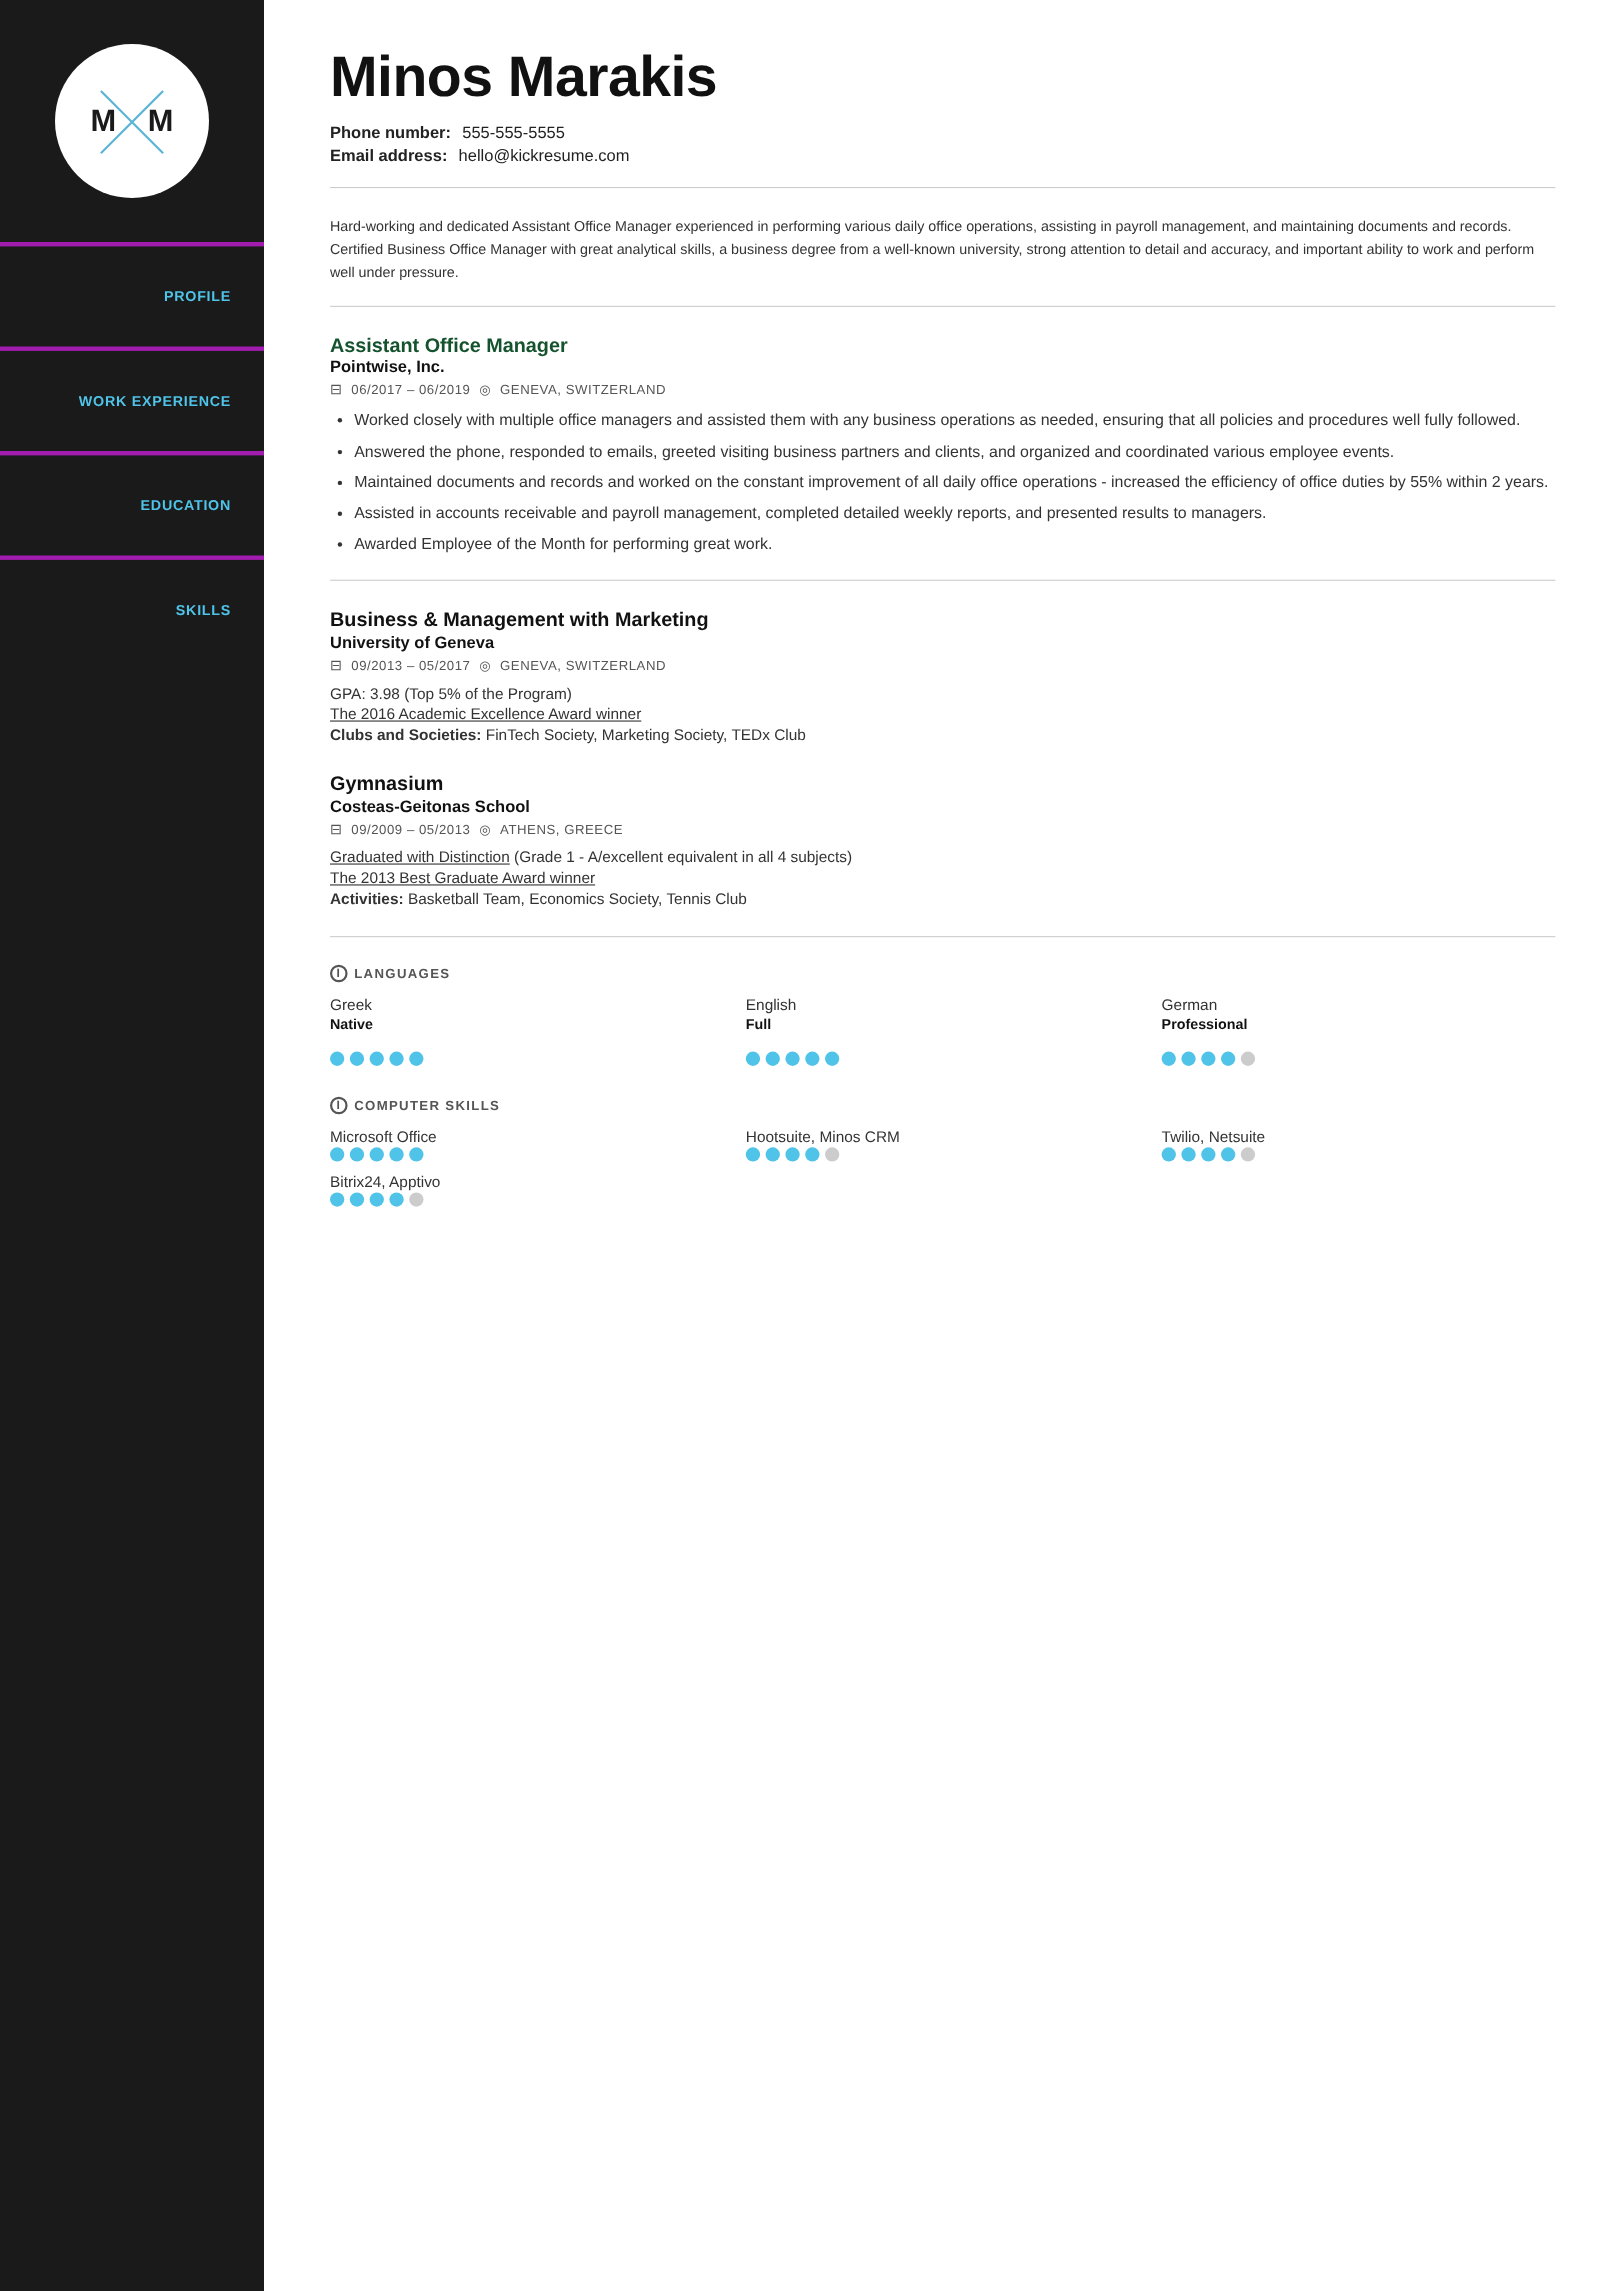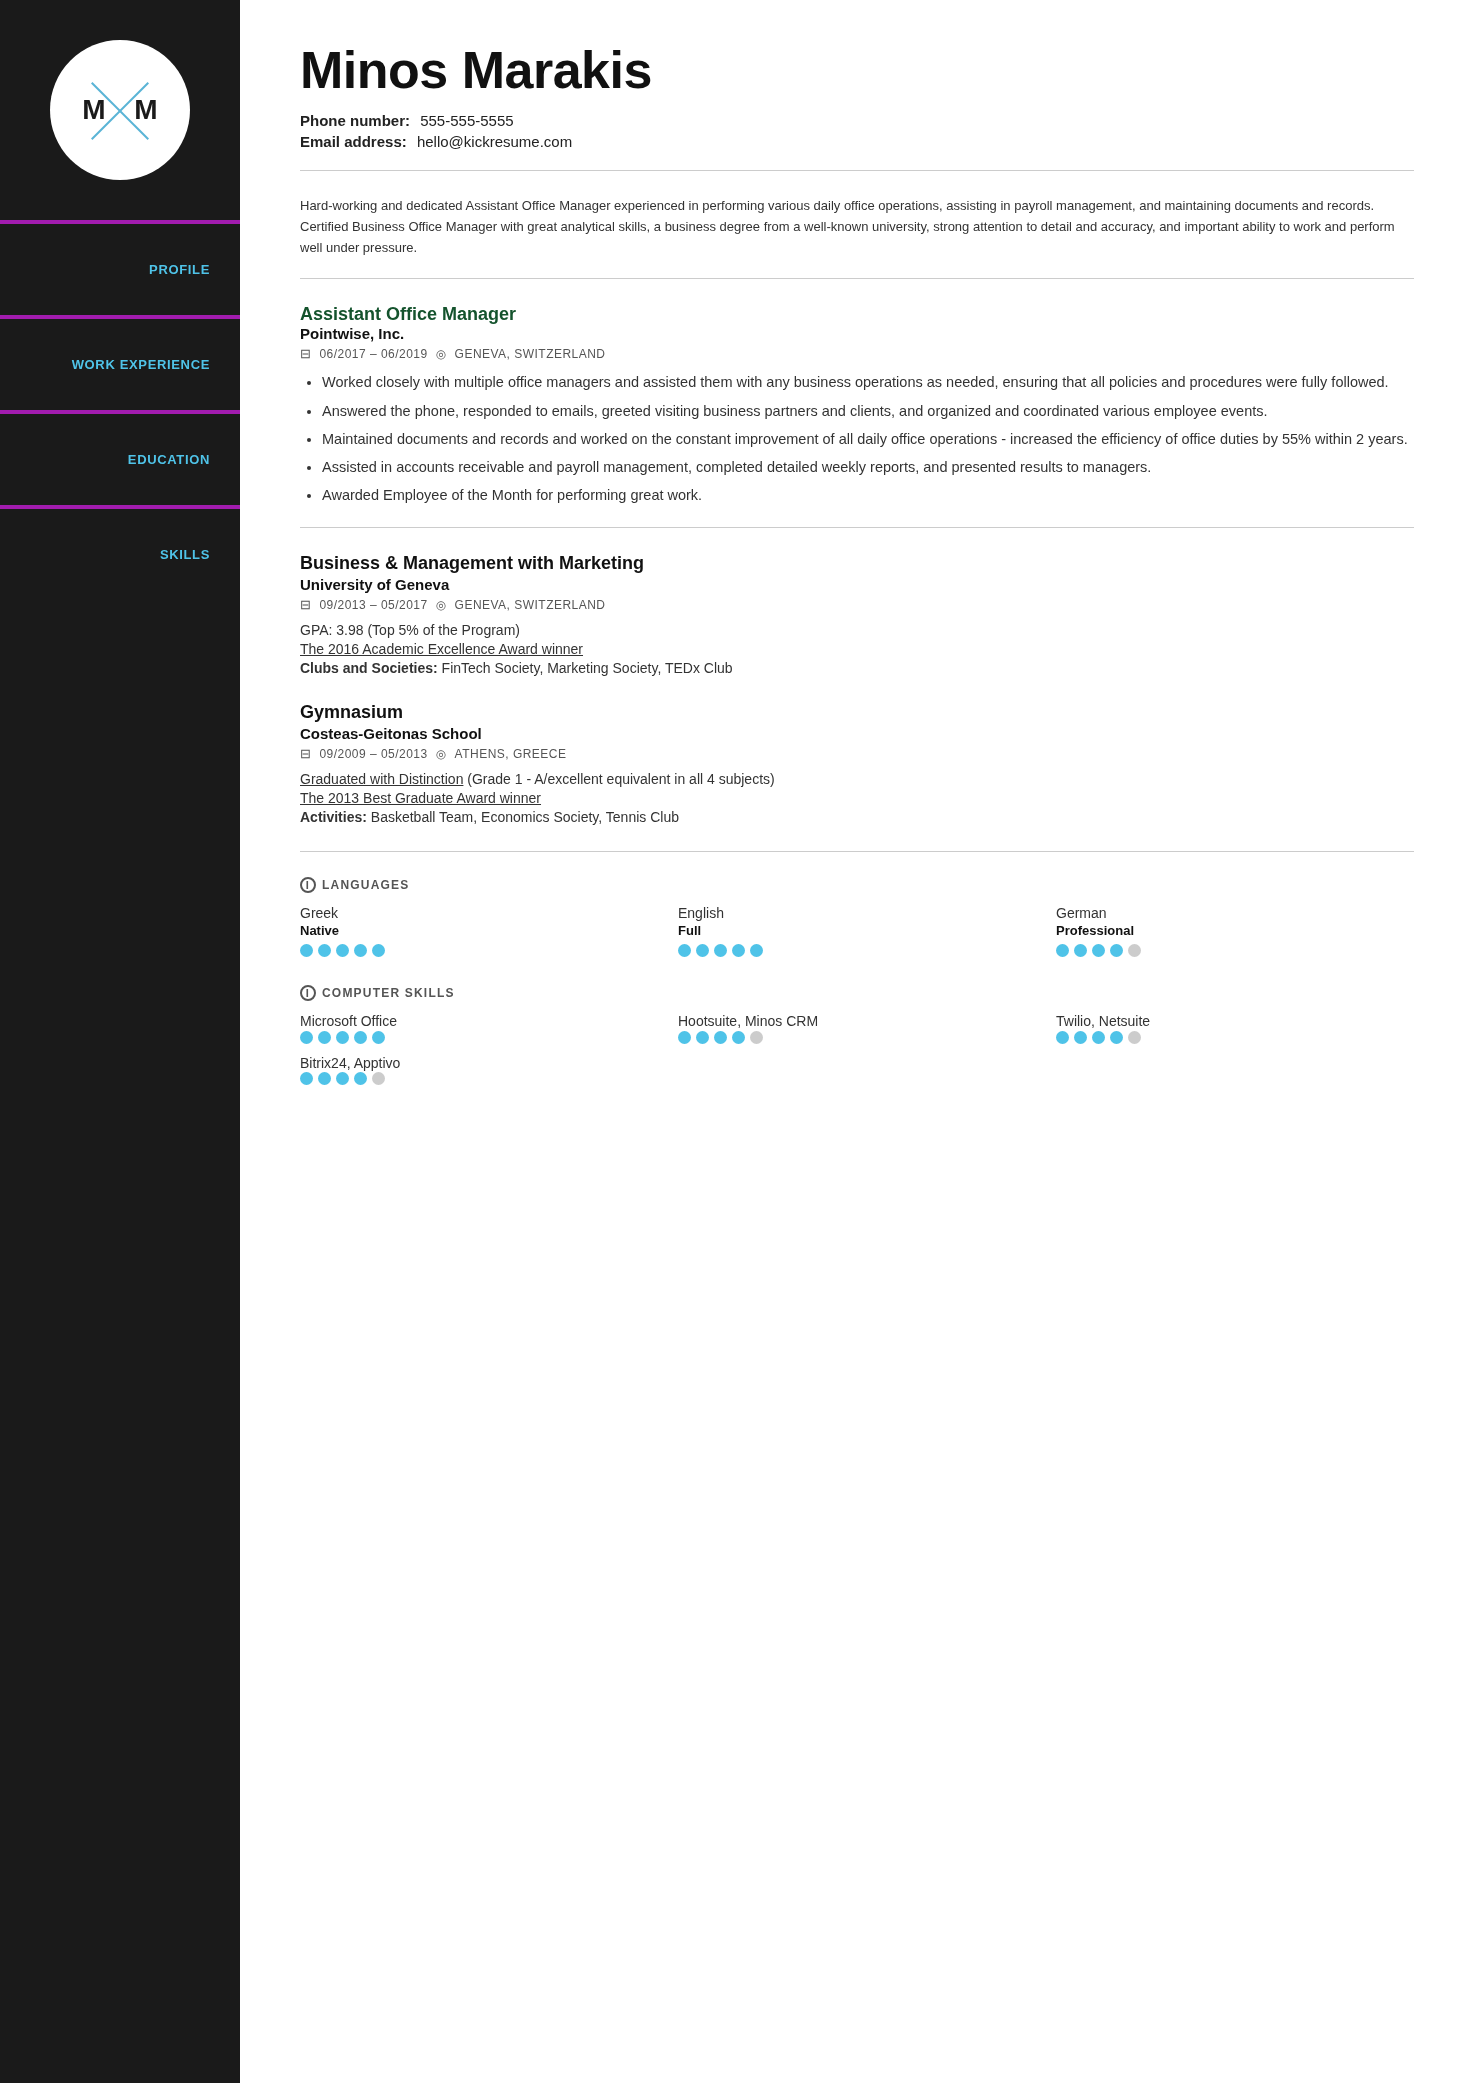--- a/index.html
+++ b/index.html
@@ -245,21 +245,21 @@
     }
     .skill-name {
       font-size: 14px;
       color: #333;
       margin-bottom: 2px;
     }
     .skill-level {
       font-size: 13px;
       font-weight: bold;
       color: #111;
-      margin-bottom: 6px;
+      margin-bottom: 18px;
     }
     .skill-dots {
       display: flex;
       gap: 5px;
     }
     .dot {
       width: 13px;
       height: 13px;
       border-radius: 50%;
     }
@@ -329,21 +329,21 @@
         <div class="job-block">
           <div class="job-title">Assistant Office Manager</div>
           <div class="company-name">Pointwise, Inc.</div>
           <div class="job-meta">
             <span class="meta-icon">⊟</span>
             <span>06/2017 – 06/2019</span>
             <span>◎</span>
             <span>GENEVA, SWITZERLAND</span>
           </div>
           <ul class="bullet-list">
-            <li>Worked closely with multiple office managers and assisted them with any business operations as needed, ensuring that all policies and procedures were fully followed.</li>
+            <li>Worked closely with multiple office managers and assisted them with any business operations as needed, ensuring that all policies and procedures well fully followed.</li>
             <li>Answered the phone, responded to emails, greeted visiting business partners and clients, and organized and coordinated various employee events.</li>
             <li>Maintained documents and records and worked on the constant improvement of all daily office operations - increased the efficiency of office duties by 55% within 2 years.</li>
             <li>Assisted in accounts receivable and payroll management, completed detailed weekly reports, and presented results to managers.</li>
             <li>Awarded Employee of the Month for performing great work.</li>
           </ul>
         </div>
       </div>
     </div>
 
     <hr class="divider">

